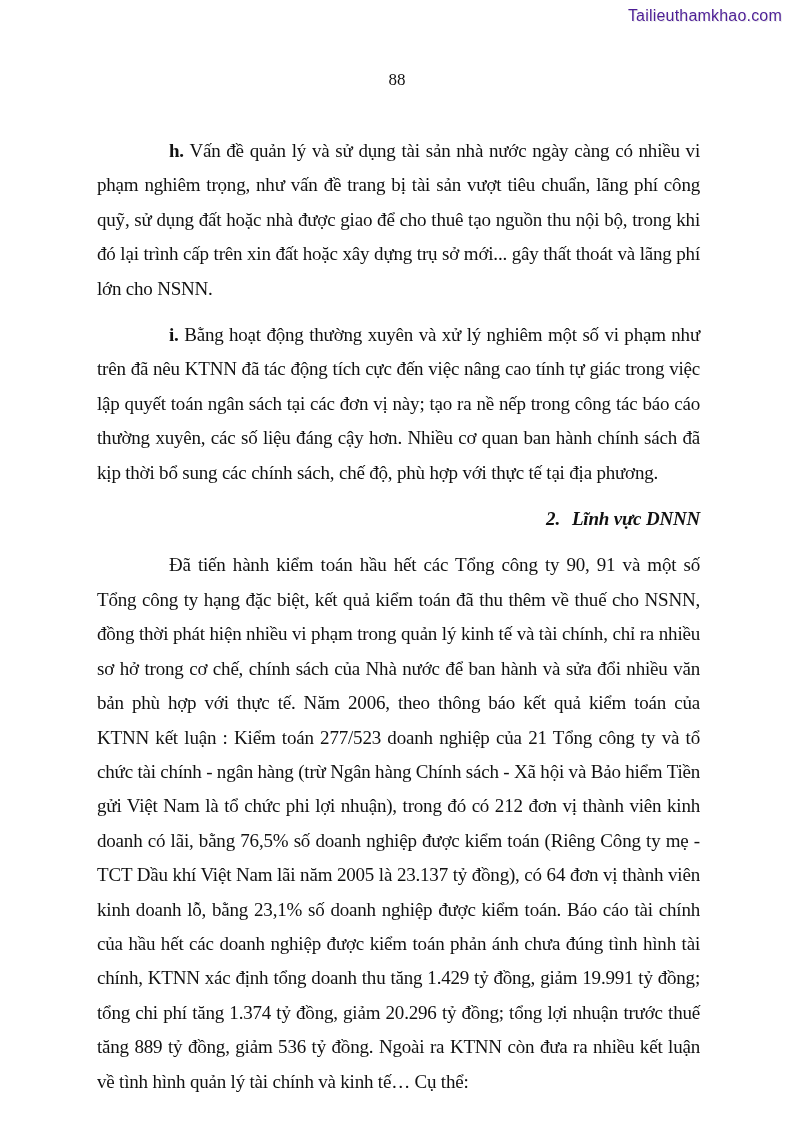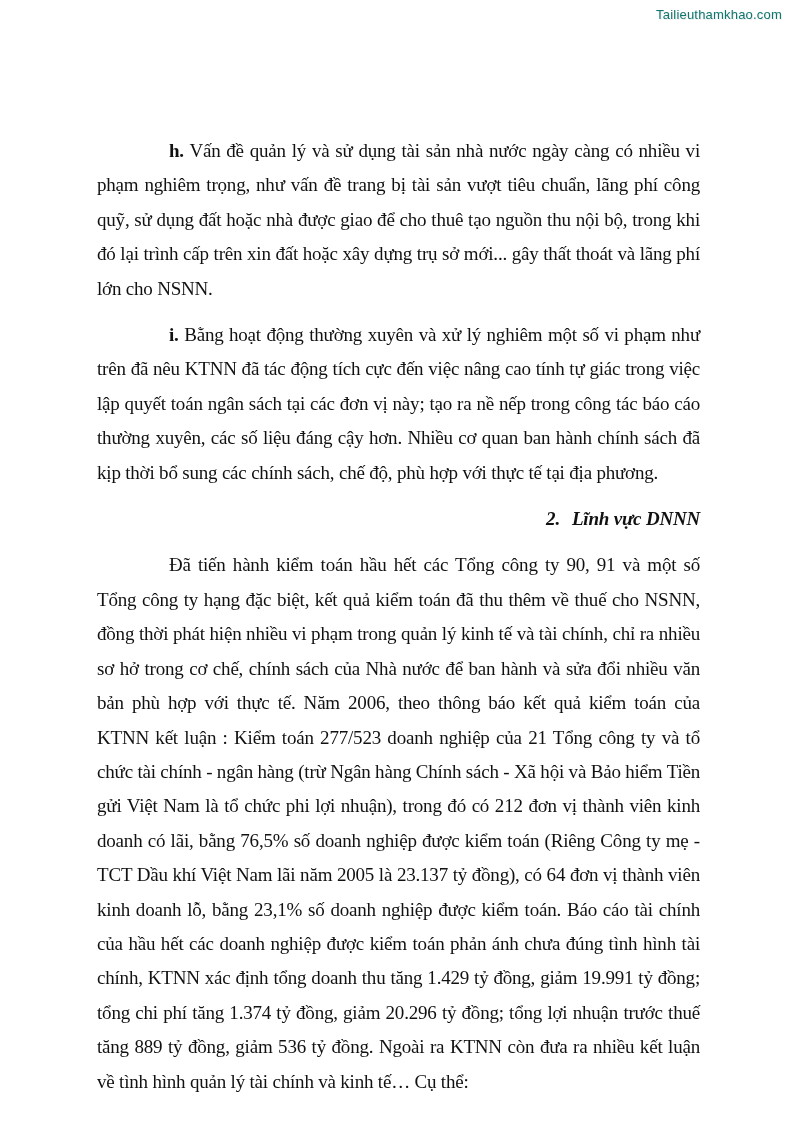--- a/index.html
+++ b/index.html
@@ -14,23 +14,23 @@
     background: #ffffff;
     color: #111111;
     font-family: "Liberation Serif", "DejaVu Serif", serif;
     overflow: hidden;
   }
   .watermark {
     position: absolute;
     top: 7px;
     right: 12px;
     font-family: "Liberation Sans", "DejaVu Sans", sans-serif;
-    font-size: 13px;
+    font-size: 16px;
     letter-spacing: 0.2px;
-    color: #0f766e;
+    color: #4c1d95;
     text-shadow: 1px 1px 0 #ececec;
   }
   .page-number {
     position: absolute;
     top: 70px;
     left: 0;
     width: 100%;
     text-align: center;
     font-size: 17px;
     color: #111111;
@@ -64,20 +64,21 @@
     margin-right: 12px;
   }
 </style>
 </head>
 <body>
 
 <div class="page">
 
   <div class="watermark">Tailieuthamkhao.com</div>
 
+  <div class="page-number">88</div>
 
   <div class="body-text">
 
     <p><span class="lead">h.</span><span> Vấn đề quản lý và sử dụng tài sản nhà nước ngày càng có nhiều vi phạm nghiêm trọng, như vấn đề trang bị tài sản vượt tiêu chuẩn, lãng phí công quỹ, sử dụng đất hoặc nhà được giao để cho thuê tạo nguồn thu nội bộ, trong khi đó lại trình cấp trên xin đất hoặc xây dựng trụ sở mới... gây thất thoát và lãng phí lớn cho NSNN.</span></p>
 
     <p><span class="lead">i.</span><span> Bằng hoạt động thường xuyên và xử lý nghiêm một số vi phạm như trên đã nêu KTNN đã tác động tích cực đến việc nâng cao tính tự giác trong việc lập quyết toán ngân sách tại các đơn vị này; tạo ra nề nếp trong công tác báo cáo thường xuyên, các số liệu đáng cậy hơn. Nhiều cơ quan ban hành chính sách đã kịp thời bổ sung các chính sách, chế độ, phù hợp với thực tế tại địa phương.</span></p>
 
     <p class="section-heading"><span class="heading-number">2.</span><span>Lĩnh vực DNNN</span></p>
 
     <p>Đã tiến hành kiểm toán hầu hết các Tổng công ty 90, 91 và một số Tổng công ty hạng đặc biệt, kết quả kiểm toán đã thu thêm về thuế cho NSNN, đồng thời phát hiện nhiều vi phạm trong quản lý kinh tế và tài chính, chỉ ra nhiều sơ hở trong cơ chế, chính sách của Nhà nước để ban hành và sửa đổi nhiều văn bản phù hợp với thực tế. Năm 2006, theo thông báo kết quả kiểm toán của KTNN kết luận : Kiểm toán 277/523 doanh nghiệp của 21 Tổng công ty và tổ chức tài chính - ngân hàng (trừ Ngân hàng Chính sách - Xã hội và Bảo hiểm Tiền gửi Việt Nam là tổ chức phi lợi nhuận), trong đó có 212 đơn vị thành viên kinh doanh có lãi, bằng 76,5% số doanh nghiệp được kiểm toán (Riêng Công ty mẹ - TCT Dầu khí Việt Nam lãi năm 2005 là 23.137 tỷ đồng), có 64 đơn vị thành viên kinh doanh lỗ, bằng 23,1% số doanh nghiệp được kiểm toán. Báo cáo tài chính của hầu hết các doanh nghiệp được kiểm toán phản ánh chưa đúng tình hình tài chính, KTNN xác định tổng doanh thu tăng 1.429 tỷ đồng, giảm 19.991 tỷ đồng; tổng chi phí tăng 1.374 tỷ đồng, giảm 20.296 tỷ đồng; tổng lợi nhuận trước thuế tăng 889 tỷ đồng, giảm 536 tỷ đồng. Ngoài ra KTNN còn đưa ra nhiều kết luận về tình hình quản lý tài chính và kinh tế… Cụ thể:</p>

